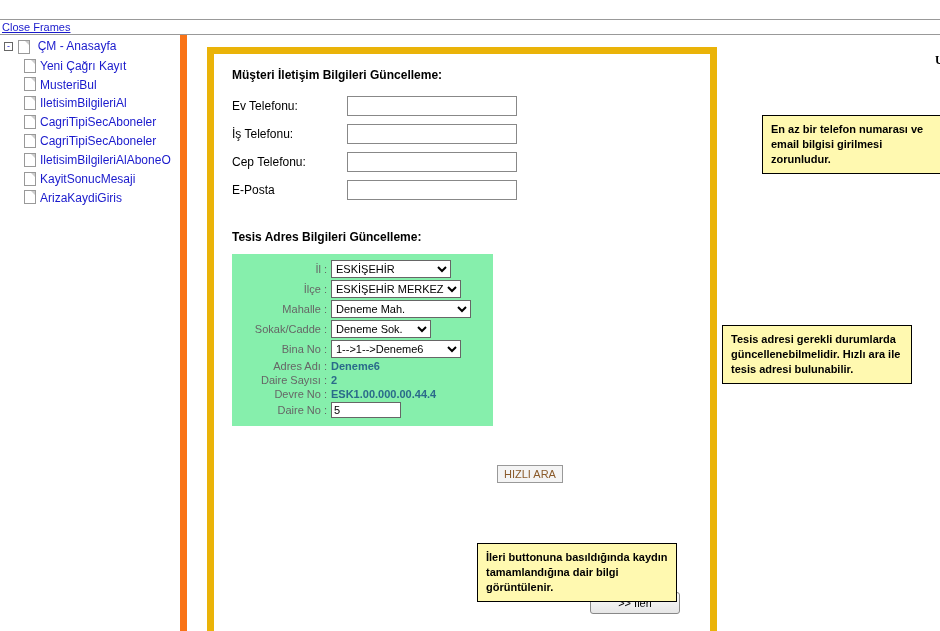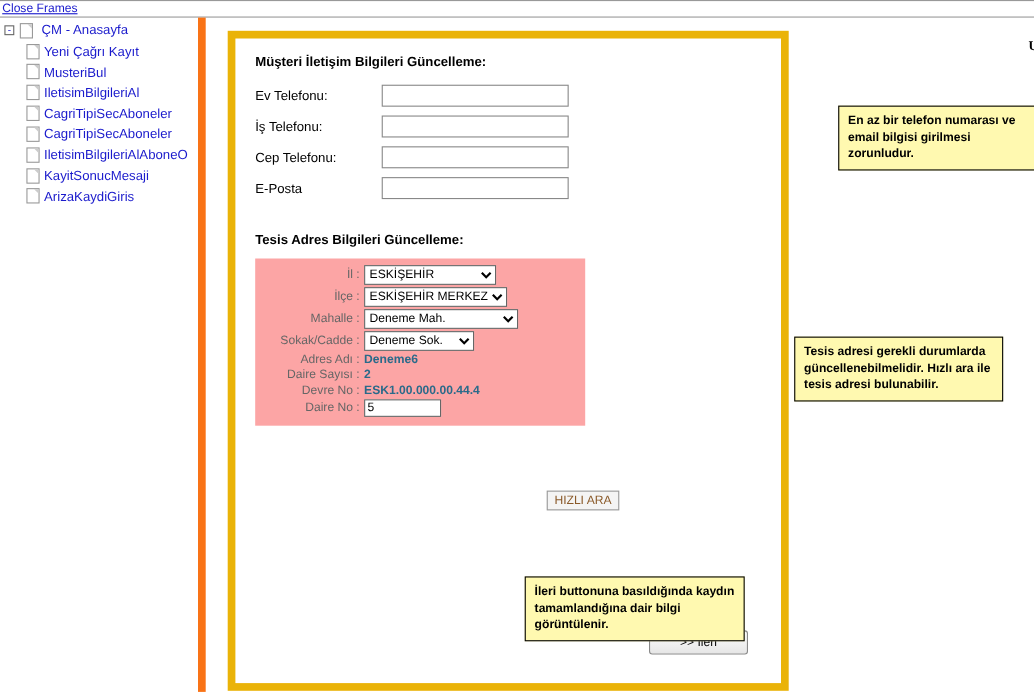--- a/index.html
+++ b/index.html
@@ -13,20 +13,21 @@
   position: relative;
 }
 .topbar {
   border-top: 1px solid #999;
   border-bottom: 1px solid #999;
   height: 16px;
   padding-left: 2px;
   color: #1a1acc;
   font-size: 11px;
   line-height: 14px;
+  margin-top: 19px;
 }
 .close-frames { text-decoration: underline; cursor: pointer; }
 .layout { display: flex; height: 613px; }
 .sidebar {
   width: 187px;
   border-right: 7px solid #f97316;
   padding: 4px 0 0 4px;
   overflow: hidden;
 }
 .tree-toggle { display:inline-block; width:9px; height:9px; border:1px solid #666; font-size:9px; line-height:7px; text-align:center; vertical-align:middle; margin-right:2px;}
@@ -52,21 +53,21 @@
 }
 .section-title { font-weight:bold; font-size:12px; margin-bottom:14px; }
 .form-row { display:flex; align-items:center; margin-bottom:8px; }
 .form-row label { width:115px; font-size:12px; }
 .form-row input[type=text] {
   width:170px; height:20px; border:1px solid #888;
   padding:0 3px; font-size:12px;
 }
 .section2-title { font-weight:bold; margin-top:30px; margin-bottom:10px; }
 .addr-block {
-  background:#fca5a5; width:300px; padding:6px 4px;
+  background:#86efac; width:261px; padding:6px 4px;
   position:relative;
 }
 .addr-row { display:flex; align-items:center; margin-bottom:2px; font-size:11px; }
 .addr-row .albl { width:95px; text-align:right; color:#666; padding-right:4px; }
 .addr-row select {
   height:18px; font-size:11px; border:1px solid #666;
   background:#fff; min-width:120px;
 }
 .addr-row .aval { color:#2a6a8a; font-weight:bold; font-size:11px; }
 .addr-row input[type=text] {
@@ -155,20 +156,24 @@
         </div>
         <div class="addr-row">
           <span class="albl">Mahalle :</span>
           <select style="min-width:140px"><option>Deneme Mah.</option></select>
         </div>
         <div class="addr-row">
           <span class="albl">Sokak/Cadde :</span>
           <select style="min-width:100px"><option>Deneme Sok.</option></select>
         </div>
         <div class="addr-row">
+          <span class="albl">Bina No :</span>
+          <select style="min-width:130px"><option>1--&gt;1--&gt;Deneme6</option></select>
+        </div>
+        <div class="addr-row">
           <span class="albl">Adres Adı :</span>
           <span class="aval">Deneme6</span>
         </div>
         <div class="addr-row">
           <span class="albl">Daire Sayısı :</span>
           <span class="aval">2</span>
         </div>
         <div class="addr-row">
           <span class="albl">Devre No :</span>
           <span class="aval">ESK1.00.000.00.44.4</span>

